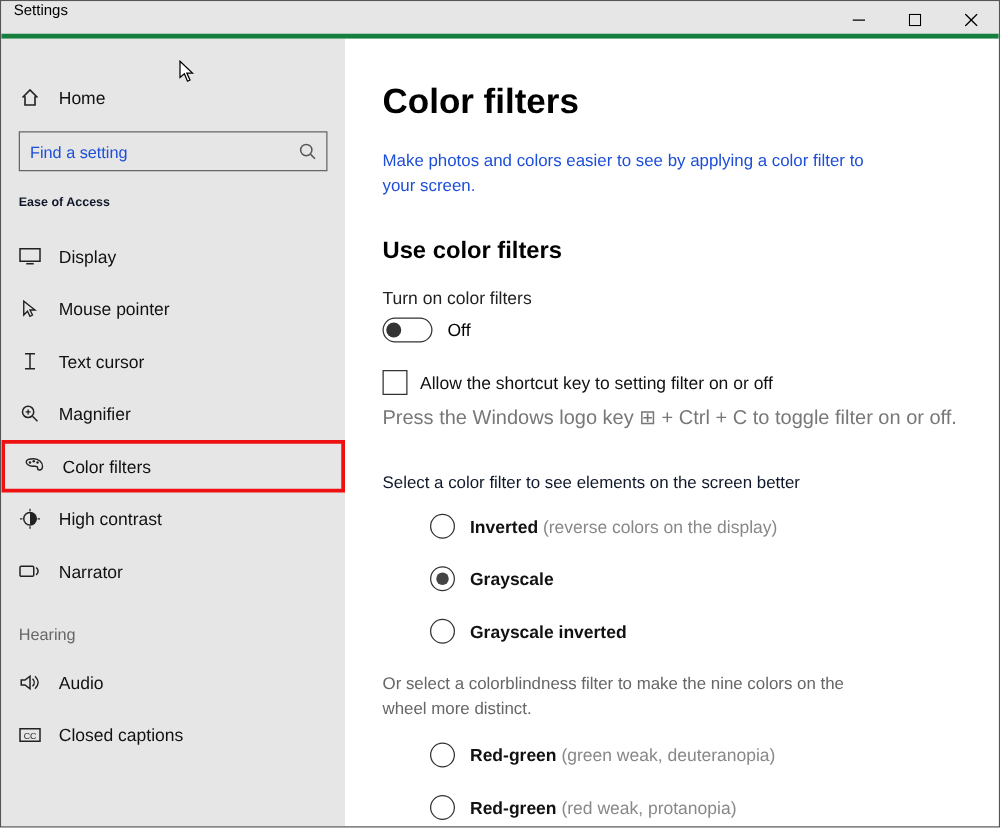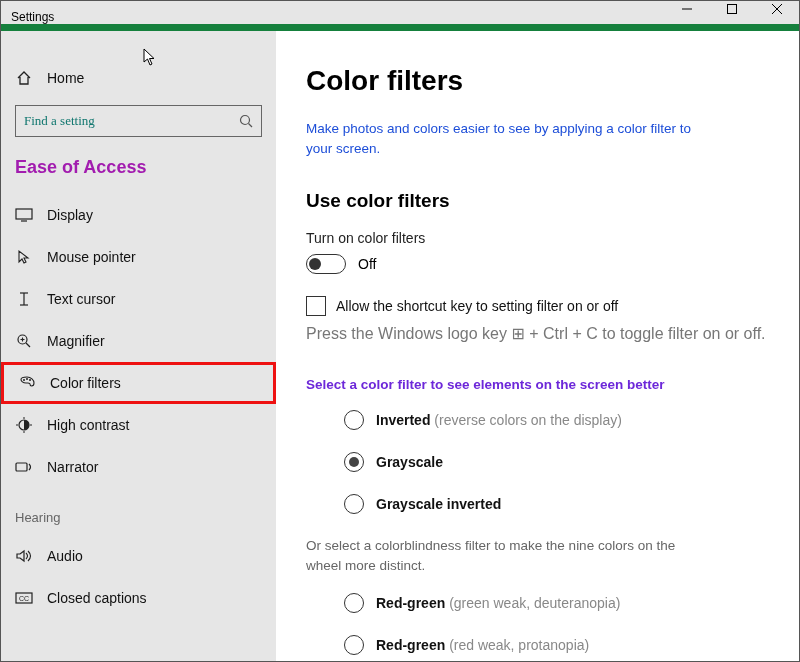--- a/index.html
+++ b/index.html
@@ -1,31 +1,31 @@
 <!DOCTYPE html>
 <html><head>
 <meta charset="utf-8">
 <style>
   * { box-sizing: border-box; margin: 0; padding: 0; font-family: "Segoe UI", Arial, sans-serif; }
   body { width: 800px; height: 662px; background: #fff; border: 1px solid #555; overflow: hidden; }
   
-  .titlebar { height: 30px; display: flex; align-items: flex-end; background: #e6e6e6; border-bottom: 7px solid #15803d; }
+  .titlebar { height: 30px; display: flex; align-items: flex-start; background: #e6e6e6; border-bottom: 4px solid #15803d; }
   .titlebar-title { font-size: 12px; padding-left: 10px; flex: 1; color: #000; }
   .win-btn { width: 45px; height: 30px; display: flex; align-items: center; justify-content: center; font-size: 10px; color: #000; }
   
   .container { display: flex; height: calc(100% - 30px); }
   
   .sidebar { width: 275px; background: #e6e6e6; padding-top: 30px; overflow: hidden; }
   .home-row { display: flex; align-items: center; padding: 8px 14px; gap: 14px; }
   .home-row .lbl { font-size: 14px; color: #111; }
   
   .search-box { margin: 10px 14px 18px 14px; height: 32px; border: 1px solid #666; background: #e6e6e6; display: flex; align-items: center; padding: 0 8px; justify-content: space-between; }
-  .search-box .ph { font-size: 13px; color: #0f766e; font-family: Liberation Serif, serif; }
-  
-  .group-title { font-size: 18px; font-weight: 600; color: #a21caf; padding: 2px 14px 16px 14px; }
+  .search-box .ph { font-size: 13px; color: #1d4ed8; }
+  
+  .group-title { font-size: 10px; font-weight: 600; color: #0f172a; padding: 2px 14px 16px 14px; }
   .section-title { font-size: 13px; color: #666; padding: 22px 14px 10px 14px; }
   
   .nav-item { display: flex; align-items: center; padding: 0 14px; height: 42px; gap: 14px; }
   .nav-item .lbl { font-size: 14px; color: #111; }
   .nav-item.highlighted { border: 3px solid #e11; }
   .nav-icon { width: 18px; height: 18px; display: flex; align-items: center; justify-content: center; color: #222; }
   
   .content { flex: 1; padding: 34px 30px 0 30px; overflow: hidden; background: #fff; }
   .page-title { font-size: 28px; font-weight: 600; color: #000; margin-bottom: 22px; }
   .desc { font-size: 13.5px; color: #1d4ed8; line-height: 1.45; margin-bottom: 32px; max-width: 390px; }
@@ -35,21 +35,21 @@
   .toggle-row { display: flex; align-items: center; gap: 12px; margin-bottom: 22px; }
   .toggle { width: 40px; height: 20px; border: 1px solid #333; border-radius: 10px; display: flex; align-items: center; padding: 2px; }
   .toggle-knob { width: 12px; height: 12px; background: #333; border-radius: 50%; }
   .toggle-state { font-size: 14px; color: #000; }
   
   .checkbox-row { display: flex; align-items: center; gap: 10px; margin-bottom: 8px; }
   .checkbox { width: 20px; height: 20px; border: 1.5px solid #333; }
   .checkbox-label { font-size: 14px; color: #111; }
   .hint { font-size: 16px; color: #777; margin-bottom: 34px; }
   
-  .select-label { font-size: 13.5px; color: #6d28d9; margin-bottom: 18px; font-weight: bold; }
+  .select-label { font-size: 13.5px; color: #0f172a; margin-bottom: 18px; }
   .radio-row { display: flex; align-items: center; gap: 12px; margin-bottom: 22px; margin-left: 38px; }
   .radio { width: 20px; height: 20px; border: 1.5px solid #333; border-radius: 50%; display: flex; align-items: center; justify-content: center; flex-shrink: 0; }
   .radio.checked .dot { width: 10px; height: 10px; background: #444; border-radius: 50%; }
   .radio-label { font-size: 14px; color: #111; font-weight: 600; }
   .radio-label .paren { font-weight: 400; color: #888; }
   
   .or-label { font-size: 13.5px; color: #666; line-height: 1.45; margin: 6px 0 18px 0; max-width: 390px; }
   
   .cursor { position: absolute; left: 143px; top: 48px; }
   

